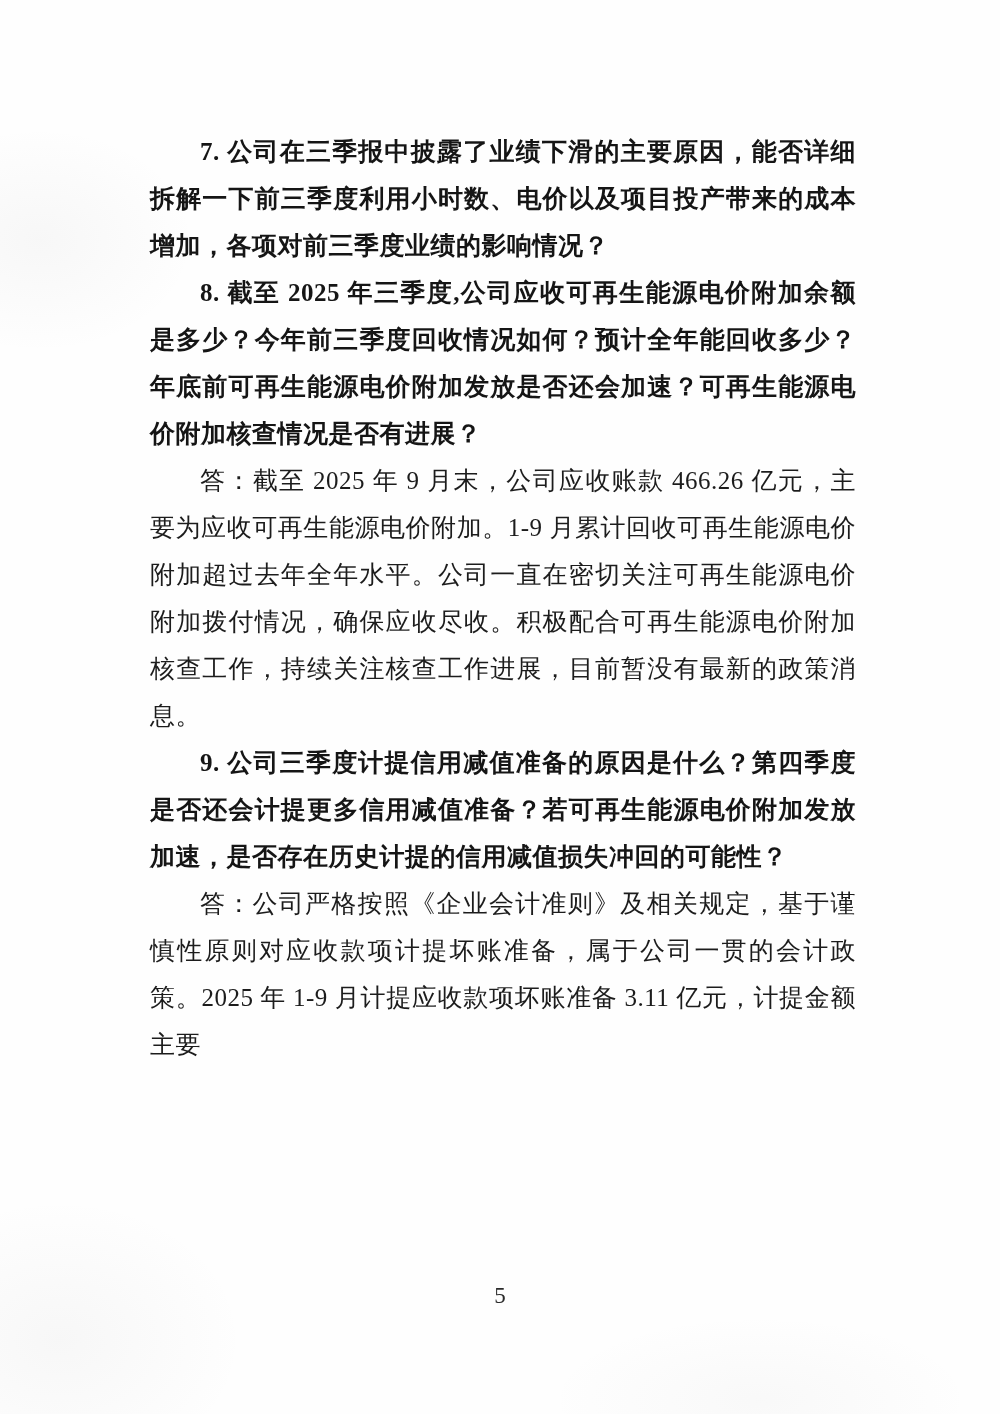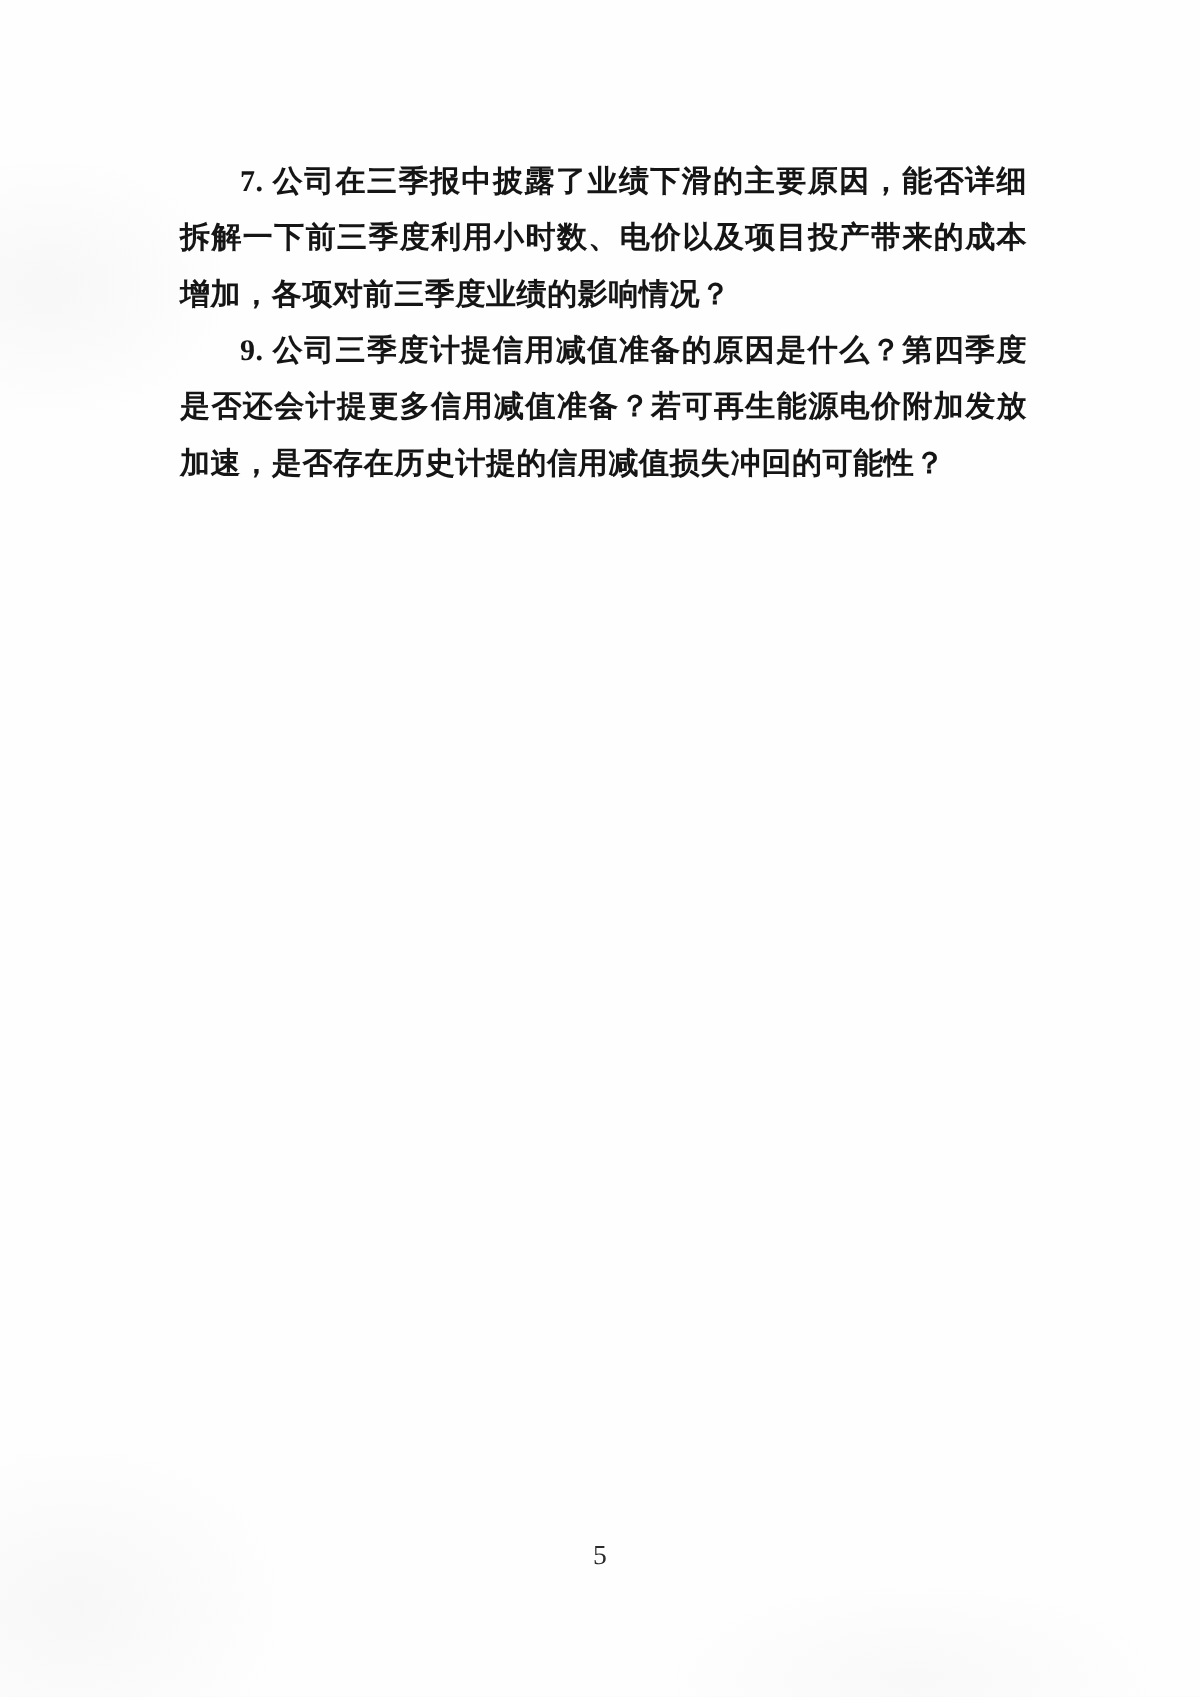--- a/index.html
+++ b/index.html
@@ -52,17 +52,20 @@
     font-size: 23px;
     color: #2a2a2a;
   }
 </style>
 </head>
 <body>
 
 <div class="page">
   <div class="content">
     <p class="para question">7. 公司在三季报中披露了业绩下滑的主要原因，能否详细拆解一下前三季度利用小时数、电价以及项目投产带来的成本增加，各项对前三季度业绩的影响情况？</p>
+    <p class="para question">8. 截至 2025 年三季度,公司应收可再生能源电价附加余额是多少？今年前三季度回收情况如何？预计全年能回收多少？年底前可再生能源电价附加发放是否还会加速？可再生能源电价附加核查情况是否有进展？</p>
+    <p class="para answer">答：截至 2025 年 9 月末，公司应收账款 466.26 亿元，主要为应收可再生能源电价附加。1-9 月累计回收可再生能源电价附加超过去年全年水平。公司一直在密切关注可再生能源电价附加拨付情况，确保应收尽收。积极配合可再生能源电价附加核查工作，持续关注核查工作进展，目前暂没有最新的政策消息。</p>
     <p class="para question">9. 公司三季度计提信用减值准备的原因是什么？第四季度是否还会计提更多信用减值准备？若可再生能源电价附加发放加速，是否存在历史计提的信用减值损失冲回的可能性？</p>
+    <p class="para answer">答：公司严格按照《企业会计准则》及相关规定，基于谨慎性原则对应收款项计提坏账准备，属于公司一贯的会计政策。2025 年 1-9 月计提应收款项坏账准备 3.11 亿元，计提金额主要</p>
   </div>
 
   <div class="page-footer">5</div>
 </div>
 
 </body></html>

